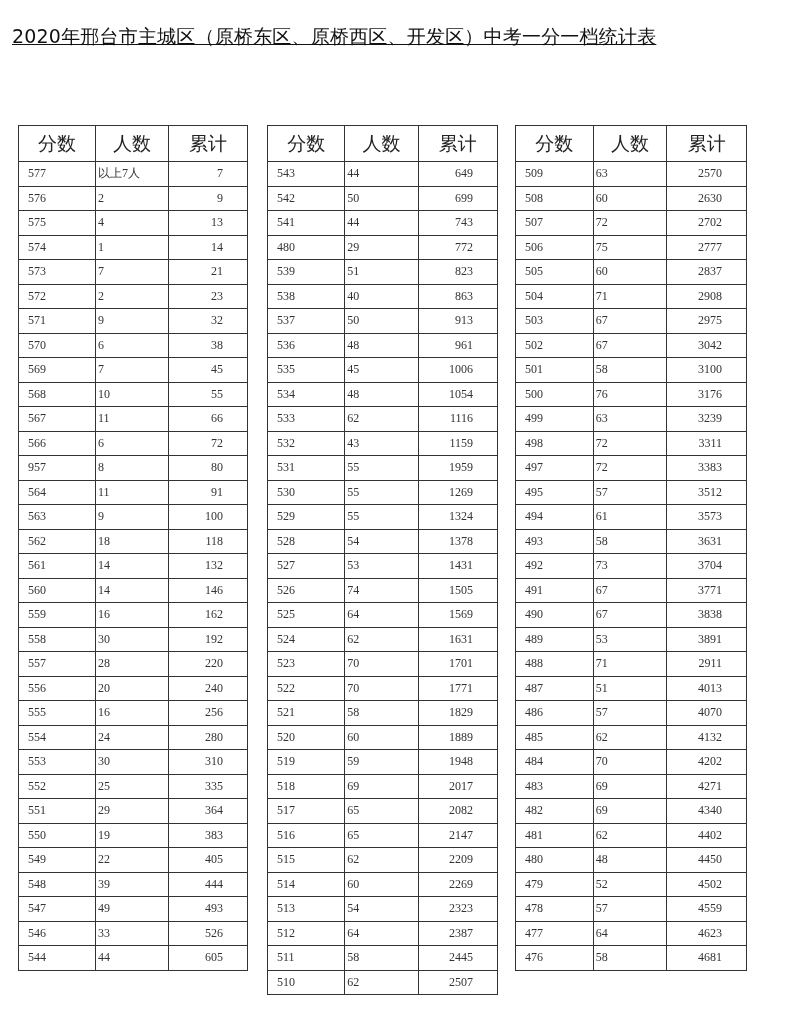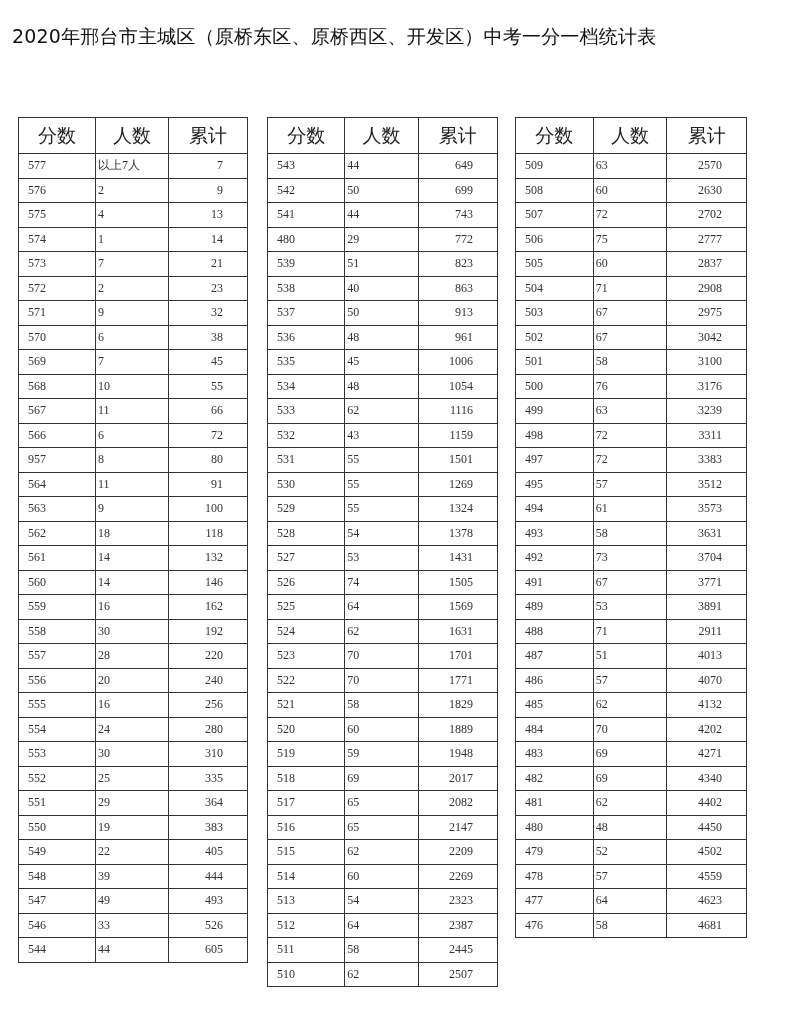--- a/index.html
+++ b/index.html
@@ -1,18 +1,18 @@
 <!DOCTYPE html>
 <html><head>
 <meta charset="utf-8">
 <style>
   html, body { margin: 0; padding: 0; background: #ffffff; }
   body { width: 793px; height: 1023px; position: relative; overflow: hidden; font-family: "Liberation Serif", "DejaVu Serif", serif; color: #222; }
-  .title { position: absolute; left: 12px; top: 24px; font-family: "DejaVu Sans", "Liberation Sans", sans-serif; font-size: 19px; color: #111; white-space: nowrap; letter-spacing: 0.2px; }
-  .tbl { position: absolute; top: 117px; border-collapse: collapse; table-layout: fixed; }
+  .title { position: absolute; left: 12px; top: 24px; font-family: "DejaVu Sans", "Liberation Sans", sans-serif; font-size: 19px; color: #111; white-space: nowrap; letter-spacing: 0.2px; text-decoration: underline; }
+  .tbl { position: absolute; top: 125px; border-collapse: collapse; table-layout: fixed; }
   .tbl td, .tbl th { border: 1.5px solid #333; padding: 0; overflow: hidden; white-space: nowrap; }
   .tbl th { height: 35px; font-weight: normal; font-size: 19px; font-family: "DejaVu Serif", "Liberation Serif", serif; text-align: center; color: #222; }
   .tbl td { height: 23.5px; font-size: 12px; color: #333; }
   .tbl td.score { padding-left: 9px; text-align: left; }
   .tbl td.count { padding-left: 2px; text-align: left; }
   .tbl td.cum { text-align: right; padding-right: 24px; }
   #t1 { left: 18px; width: 230px; }
   #t2 { left: 267px; width: 231px; }
   #t3 { left: 515px; width: 232px; }
   .c1 { width: 77px; } .c2 { width: 73px; } .c3 { width: 79px; }
@@ -274,21 +274,21 @@
         <td class="cum">1116</td>
       </tr>
       <tr>
         <td class="score">532</td>
         <td class="count">43</td>
         <td class="cum">1159</td>
       </tr>
       <tr>
         <td class="score">531</td>
         <td class="count">55</td>
-        <td class="cum">1501</td>
+        <td class="cum">1959</td>
       </tr>
       <tr>
         <td class="score">530</td>
         <td class="count">55</td>
         <td class="cum">1269</td>
       </tr>
       <tr>
         <td class="score">529</td>
         <td class="count">55</td>
         <td class="cum">1324</td>
@@ -489,20 +489,25 @@
         <td class="score">492</td>
         <td class="count">73</td>
         <td class="cum">3704</td>
       </tr>
       <tr>
         <td class="score">491</td>
         <td class="count">67</td>
         <td class="cum">3771</td>
       </tr>
       <tr>
+        <td class="score">490</td>
+        <td class="count">67</td>
+        <td class="cum">3838</td>
+      </tr>
+      <tr>
         <td class="score">489</td>
         <td class="count">53</td>
         <td class="cum">3891</td>
       </tr>
       <tr>
         <td class="score">488</td>
         <td class="count">71</td>
         <td class="cum">2911</td>
       </tr>
       <tr>

